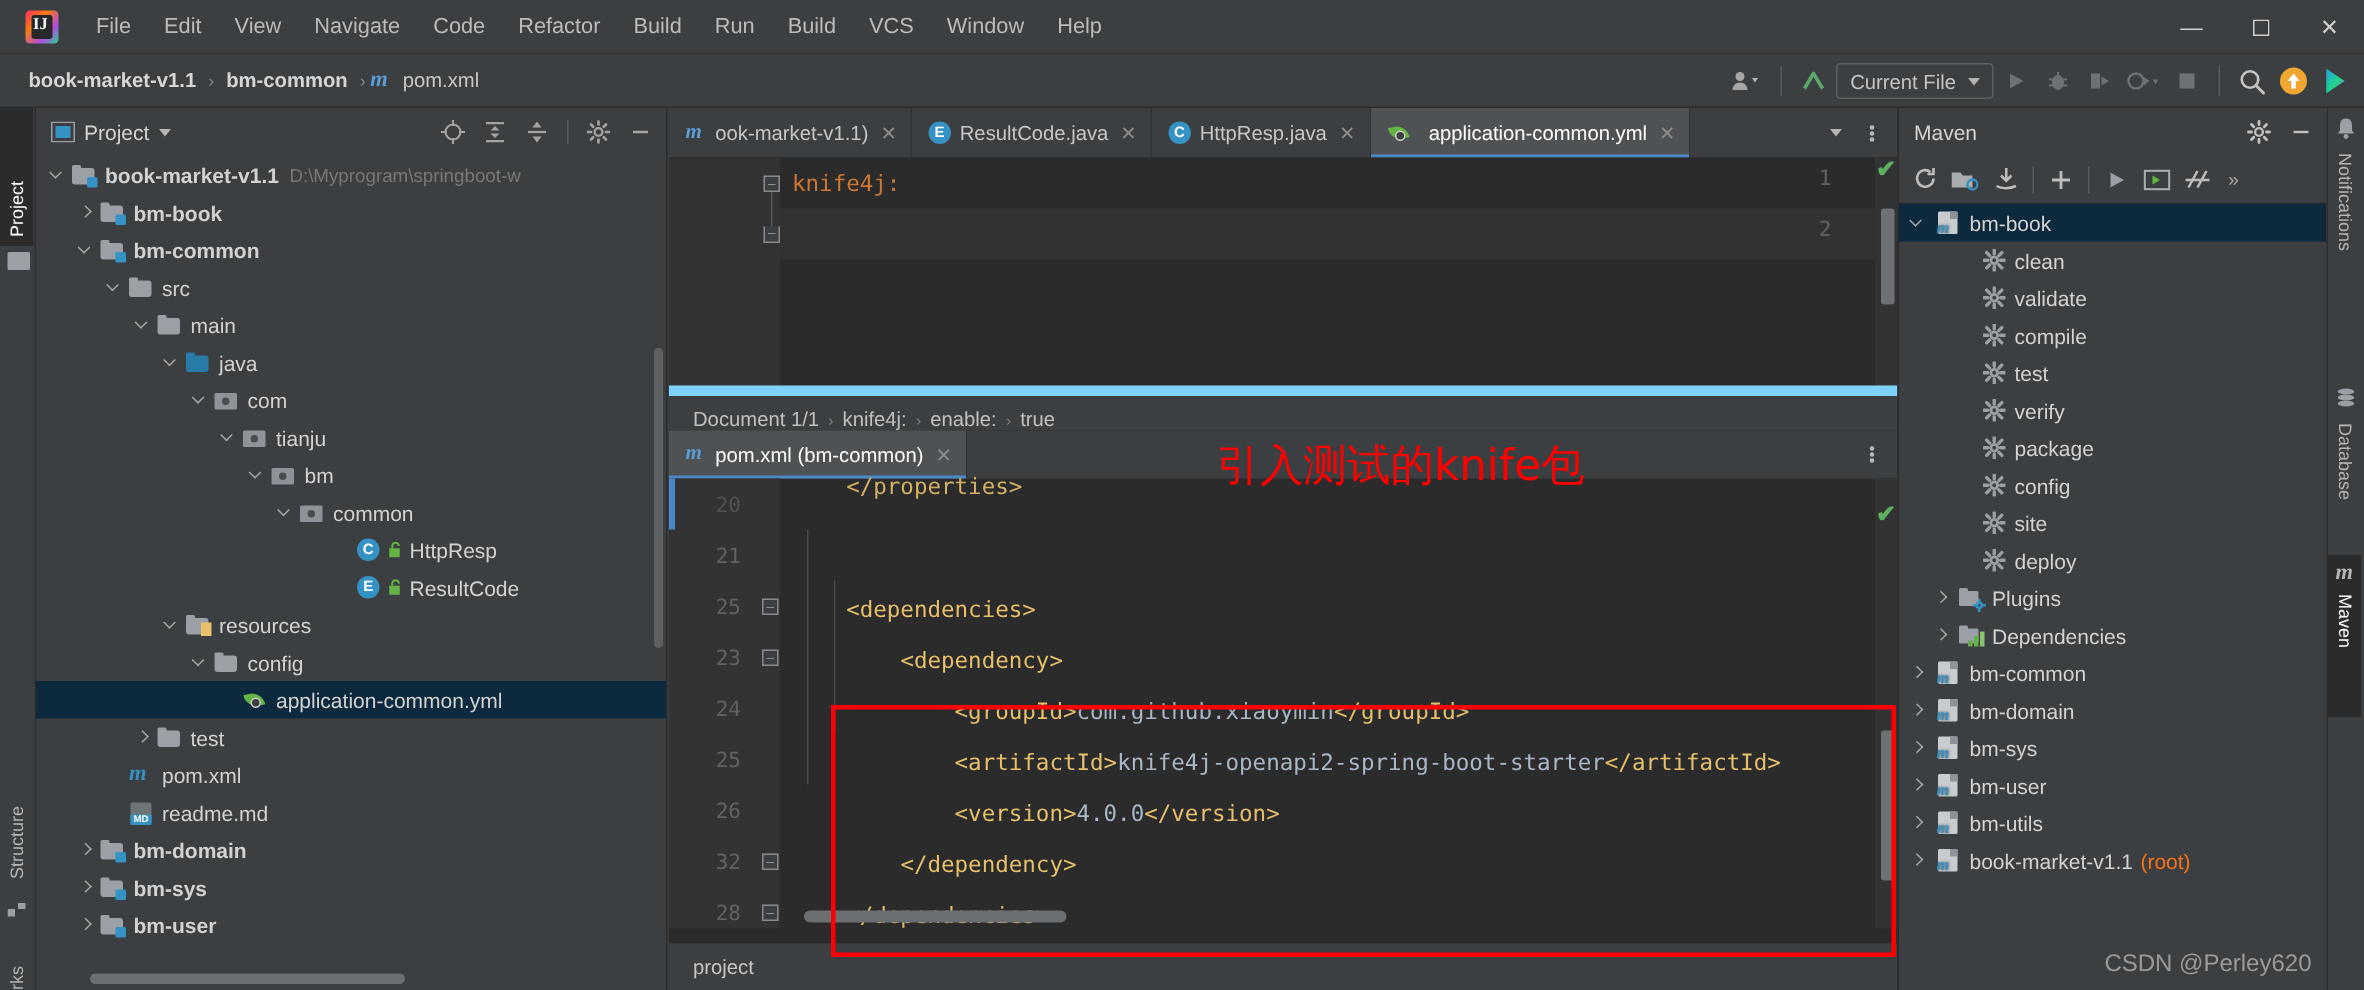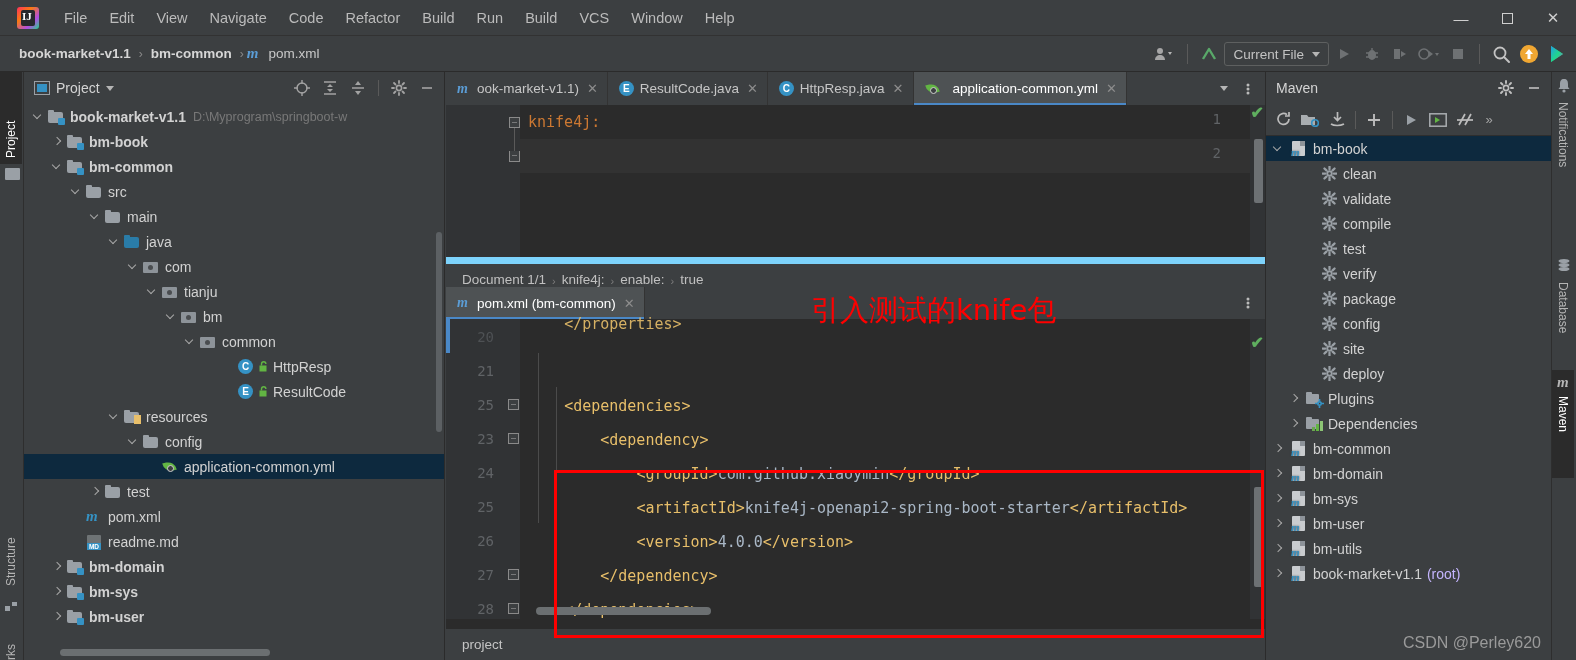--- a/index.html
+++ b/index.html
@@ -151,21 +151,21 @@
   .pomic { width:18px; height:16px; margin-right:5px; position:relative; flex:0 0 auto;}
   .pomic .sheet { position:absolute; left:2px; top:0; width:13px;height:15px; background:#c9cccf; border-radius:1px;}
   .pomic .fold2 { position:absolute; right:3px; top:0; width:5px;height:5px; background:#8d9399;}
   .pomic .m { position:absolute; left:1px; bottom:-1px; color:#3592c4; font-family:"Liberation Serif",serif;
      font-style:italic; font-weight:bold; font-size:11px; text-shadow:0 0 2px #3c3f41;}
   .lcfic { width:17px;height:16px;margin-right:5px;position:relative;flex:0 0 auto;}
   .lcfic .f { position:absolute; left:0; top:3px; width:13px;height:10px; background:#9aa0a6; border-radius:1px;}
   .lcfic .f2 { position:absolute; left:0; top:1px; width:6px;height:3px; background:#9aa0a6; border-radius:1px;}
   .depic .bar { position:absolute; bottom:1px; width:3px; background:#62b543;}
   .mvn-watermark { position:absolute; right:10px; bottom:8px; color:#9a9a9a; font-size:16px;}
-  .root-note { color:#c4b5fd; }
+  .root-note { color:#f97316; }
   svg { display:block; }
 </style>
 </head>
 <body>
 
 <div id="app">
 
   <div class="titlebar">
     <div class="ij-logo">
       <div class="sq"></div>
@@ -612,21 +612,21 @@
       <div style="position:absolute; left:0; top:32px; width:4px; height:34px; background:#4a88c7;"></div>
 
       <div id="pom-lnums" style="position: absolute; left: 0px; top: 32px; width: 74px; bottom: 41px; overflow: hidden;">
           <div class="lnum" style="top: 10px; position: absolute; left: 18px; width: 30px; text-align: right; color: rgb(78, 81, 84);">20</div>
           <div class="lnum" style="top: 44px; position: absolute; left: 18px; width: 30px; text-align: right;">21</div>
           <div class="lnum" style="top: 78px; position: absolute; left: 18px; width: 30px; text-align: right;">25</div>
           <div class="lnum" style="top: 112px; position: absolute; left: 18px; width: 30px; text-align: right;">23</div>
           <div class="lnum" style="top: 146px; position: absolute; left: 18px; width: 30px; text-align: right;">24</div>
           <div class="lnum" style="top: 180px; position: absolute; left: 18px; width: 30px; text-align: right;">25</div>
           <div class="lnum" style="top: 214px; position: absolute; left: 18px; width: 30px; text-align: right;">26</div>
-          <div class="lnum" style="top: 248px; position: absolute; left: 18px; width: 30px; text-align: right;">27</div>
+          <div class="lnum" style="top: 248px; position: absolute; left: 18px; width: 30px; text-align: right;">32</div>
           <div class="lnum" style="top: 282px; position: absolute; left: 18px; width: 30px; text-align: right;">28</div>
         </div>
       <div id="pom-folds" style="position: absolute; left: 0px; top: 0px; width: 74px; height: 100%; overflow: hidden; pointer-events: none;">
           <div class="fold" style="position: absolute; left: 62px; top: 112px;">–</div>
           <div class="fold" style="position: absolute; left: 62px; top: 146px;">–</div>
           <div class="fold" style="position: absolute; left: 62px; top: 282px;">–</div>
           <div class="fold" style="position: absolute; left: 62px; top: 316px;">–</div>
         </div>
       <div class="code-bot" id="pom-code"><div class="cl" style="top: -12px; line-height: 34px; opacity: 0.9;">&nbsp;&nbsp;&nbsp;&nbsp;<span class="tagc">&lt;/properties&gt;</span></div><div class="cl" style="top: 36px; line-height: 34px;"></div><div class="cl" style="top: 70px; line-height: 34px;">&nbsp;&nbsp;&nbsp;&nbsp;<span class="tagc">&lt;dependencies&gt;</span></div><div class="cl" style="top: 104px; line-height: 34px;">&nbsp;&nbsp;&nbsp;&nbsp;&nbsp;&nbsp;&nbsp;&nbsp;<span class="tagc">&lt;dependency&gt;</span></div><div class="cl" style="top: 138px; line-height: 34px;">&nbsp;&nbsp;&nbsp;&nbsp;&nbsp;&nbsp;&nbsp;&nbsp;&nbsp;&nbsp;&nbsp;&nbsp;<span class="tagc">&lt;groupId&gt;</span><span class="txtc">com.github.xiaoymin</span><span class="tagc">&lt;/groupId&gt;</span></div><div class="cl" style="top: 172px; line-height: 34px;">&nbsp;&nbsp;&nbsp;&nbsp;&nbsp;&nbsp;&nbsp;&nbsp;&nbsp;&nbsp;&nbsp;&nbsp;<span class="tagc">&lt;artifactId&gt;</span><span class="txtc">knife4j-openapi2-spring-boot-starter</span><span class="tagc">&lt;/artifactId&gt;</span></div><div class="cl" style="top: 206px; line-height: 34px;">&nbsp;&nbsp;&nbsp;&nbsp;&nbsp;&nbsp;&nbsp;&nbsp;&nbsp;&nbsp;&nbsp;&nbsp;<span class="tagc">&lt;version&gt;</span><span class="txtc">4.0.0</span><span class="tagc">&lt;/version&gt;</span></div><div class="cl" style="top: 240px; line-height: 34px;">&nbsp;&nbsp;&nbsp;&nbsp;&nbsp;&nbsp;&nbsp;&nbsp;<span class="tagc">&lt;/dependency&gt;</span></div><div class="cl" style="top: 274px; line-height: 34px;">&nbsp;&nbsp;&nbsp;&nbsp;<span class="tagc">&lt;/dependencies&gt;</span></div><div class="cl" style="top: 308px; line-height: 34px;"></div></div>
 

